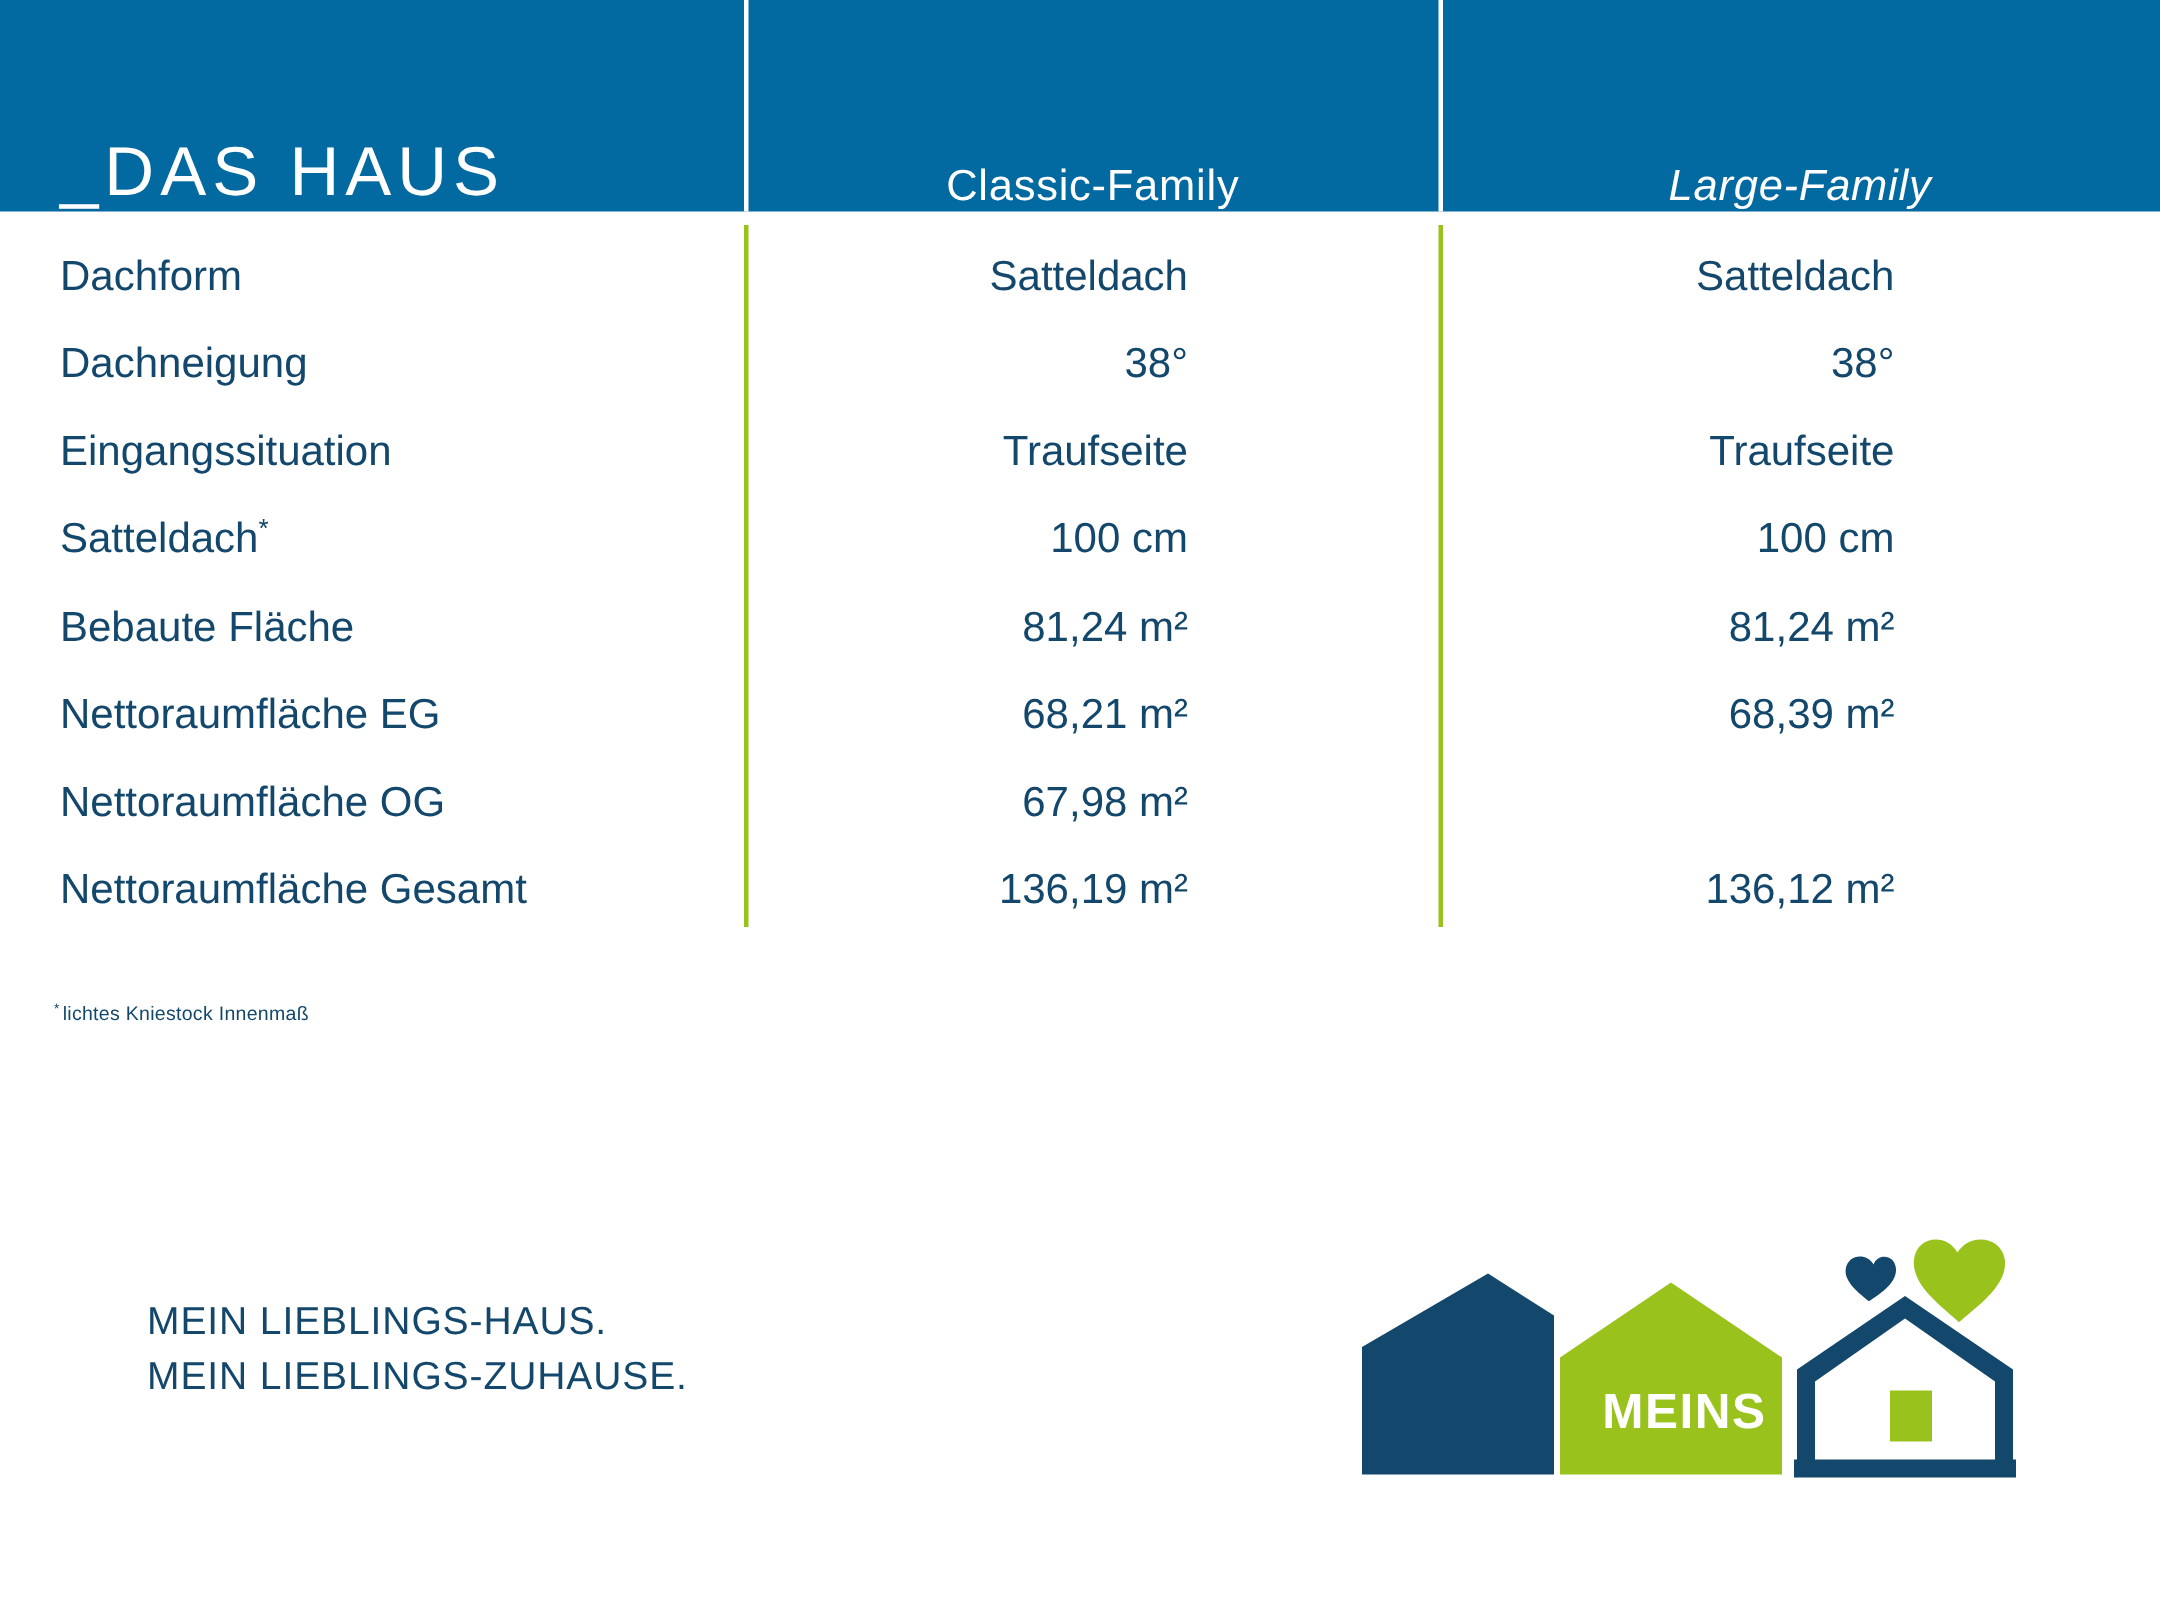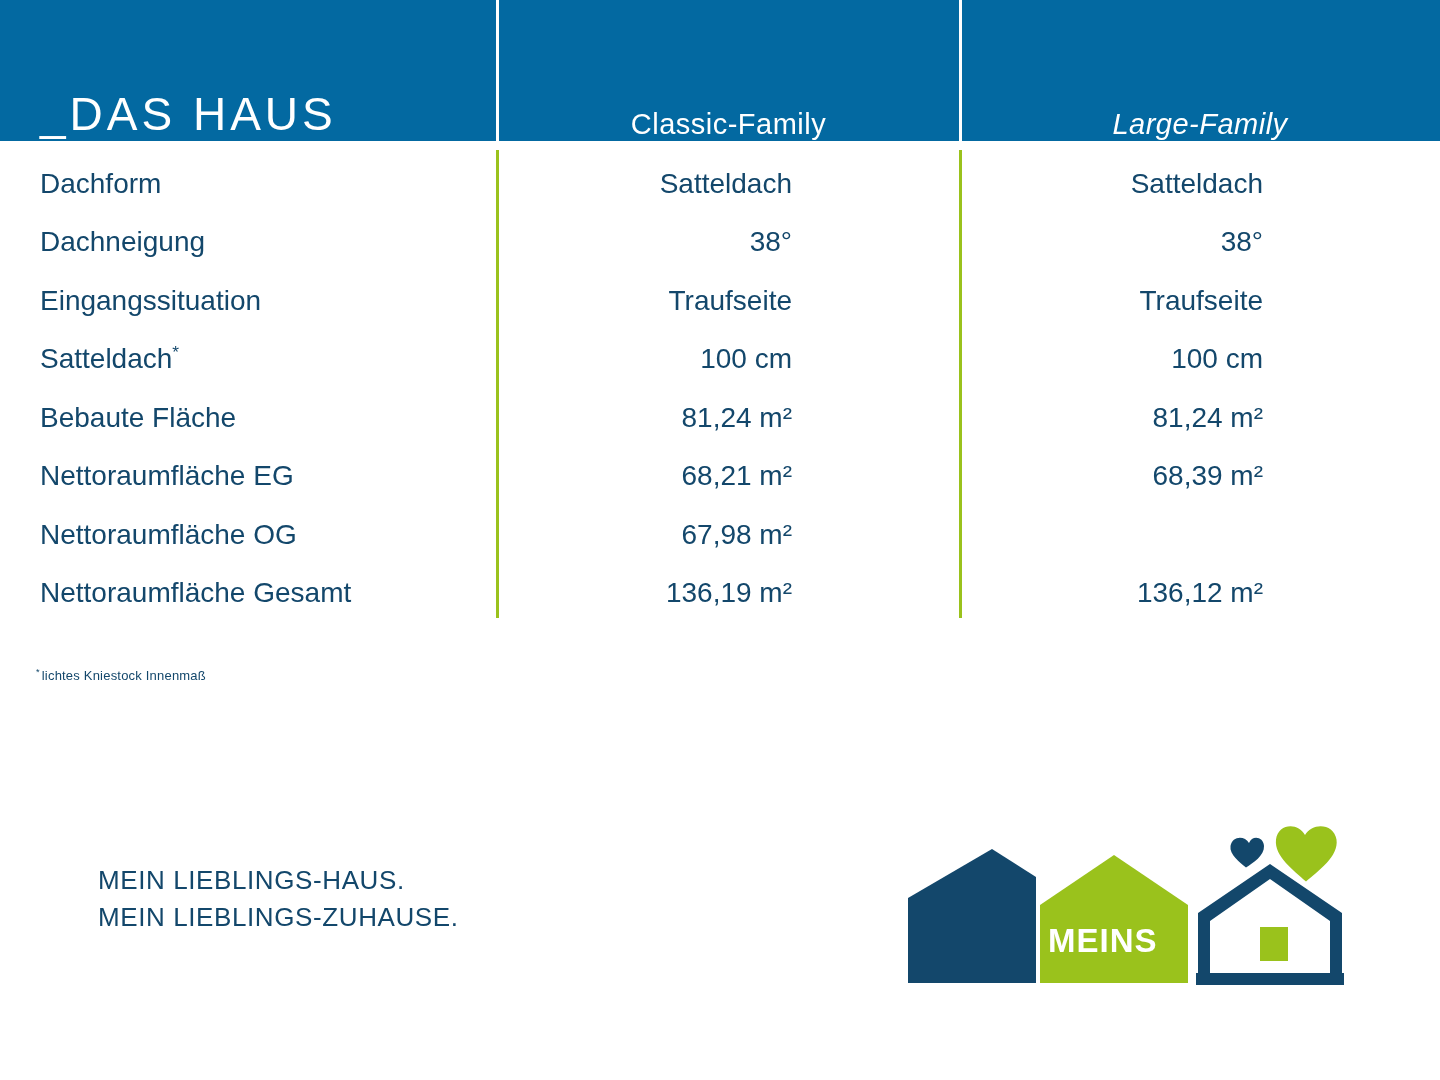--- a/index.html
+++ b/index.html
@@ -148,21 +148,21 @@
     left: 900px;
     top: 795px;
     width: 480px;
     height: 210px;
   }
   .logo-meins {
     position: absolute;
     left: 148px;
     top: 127px;
     width: 150px;
-    text-align: left;
+    text-align: center;
     color: #ffffff;
     font-size: 33px;
     font-weight: bold;
     letter-spacing: 1px;
     pointer-events: none;
   }
 </style>
 </head>
 <body>
 

